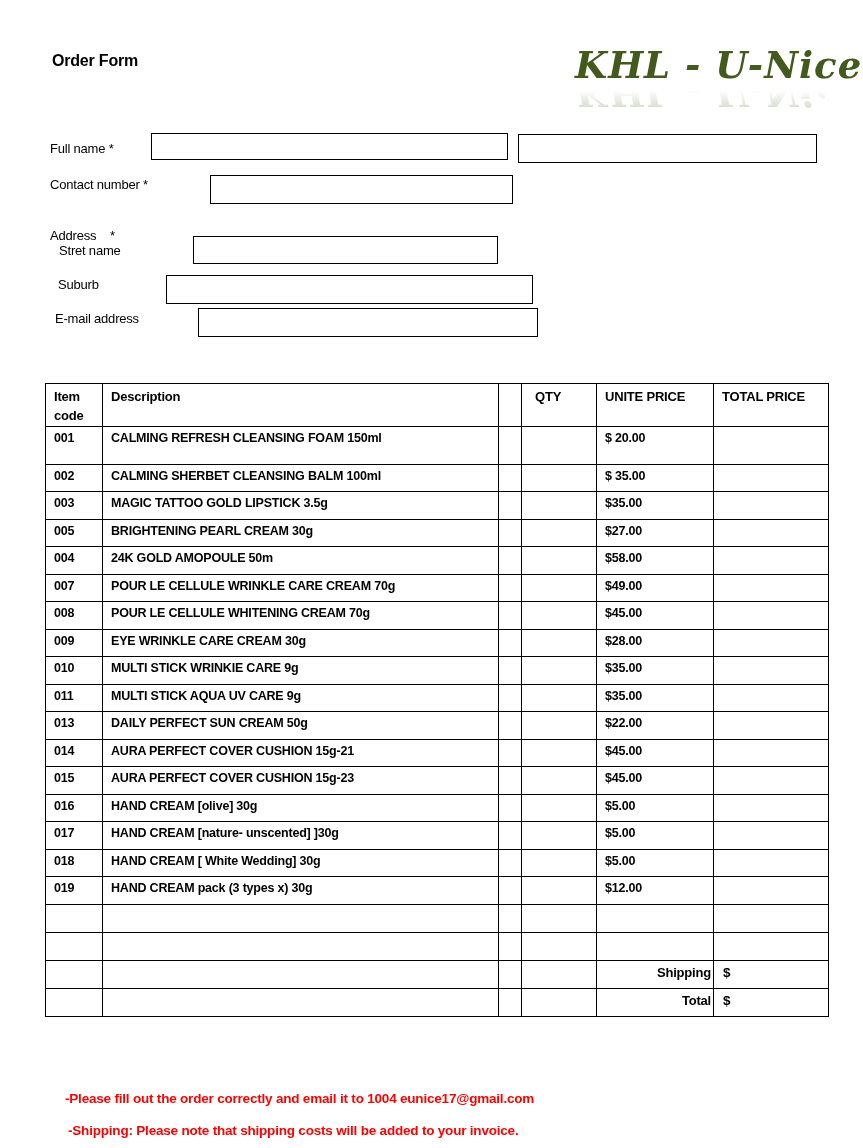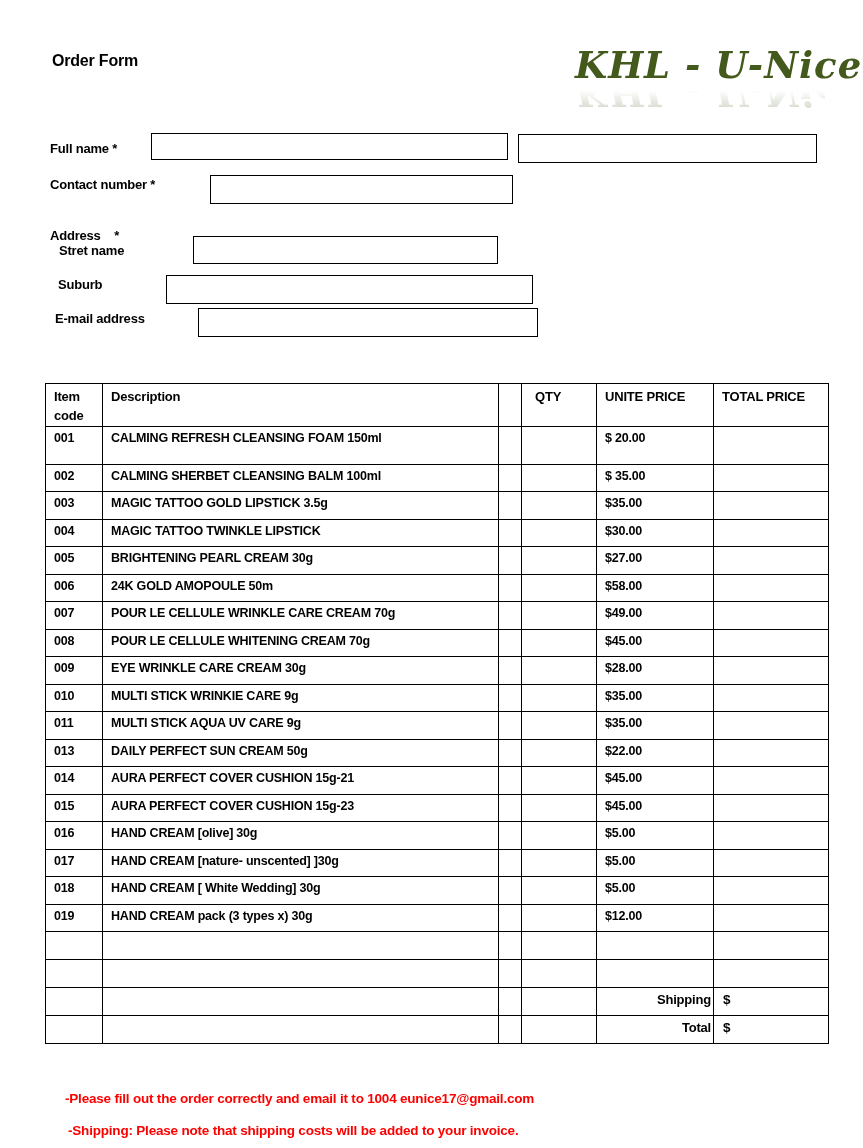--- a/index.html
+++ b/index.html
@@ -17,21 +17,21 @@
     font-size:37px;letter-spacing:1px;white-space:nowrap;
   }
   .logo-reflect{
     font-family:"DejaVu Serif", serif;font-style:italic;font-weight:700;
     font-size:37px;letter-spacing:1px;white-space:nowrap;
     transform:scaleY(-1);opacity:0.30;margin-top:-10px;
     -webkit-mask-image:linear-gradient(to bottom, rgba(0,0,0,0.8) 0%, transparent 55%);
     mask-image:linear-gradient(to bottom, rgba(0,0,0,0.8) 0%, transparent 55%);
   }
   .field-label{
-    position:absolute;font-size:13px;font-weight:700;letter-spacing:-0.2px;
+    position:absolute;font-size:13px;font-weight:400;letter-spacing:-0.2px;
     white-space:pre;color:#000;
   }
   .box{
     position:absolute;border:1.6px solid #000;background:#fff;box-sizing:border-box;
     font-family:"Liberation Sans", sans-serif;font-size:13px;padding:2px 6px;outline:none;border-radius:0;
   }
   .order-table{
     position:absolute;left:45px;top:383px;width:783px;
     border-collapse:collapse;table-layout:fixed;
     font-weight:700;font-size:12.5px;letter-spacing:-0.2px;color:#000;
@@ -121,37 +121,29 @@
         </tr>
         <tr class="row-std">
           <td>003</td>
           <td>MAGIC TATTOO GOLD LIPSTICK 3.5g</td>
           <td></td>
           <td></td>
           <td>$35.00</td>
           <td></td>
         </tr>
         <tr class="row-std">
-          <td>004</td>
-          <td>MAGIC TATTOO TWINKLE LIPSTICK</td>
-          <td></td>
-          <td></td>
-          <td>$30.00</td>
-          <td></td>
-        </tr>
-        <tr class="row-std">
           <td>005</td>
           <td>BRIGHTENING PEARL CREAM 30g</td>
           <td></td>
           <td></td>
           <td>$27.00</td>
           <td></td>
         </tr>
         <tr class="row-std">
-          <td>006</td>
+          <td>004</td>
           <td>24K GOLD AMOPOULE 50m</td>
           <td></td>
           <td></td>
           <td>$58.00</td>
           <td></td>
         </tr>
         <tr class="row-std">
           <td>007</td>
           <td>POUR LE CELLULE WRINKLE CARE CREAM 70g</td>
           <td></td>

